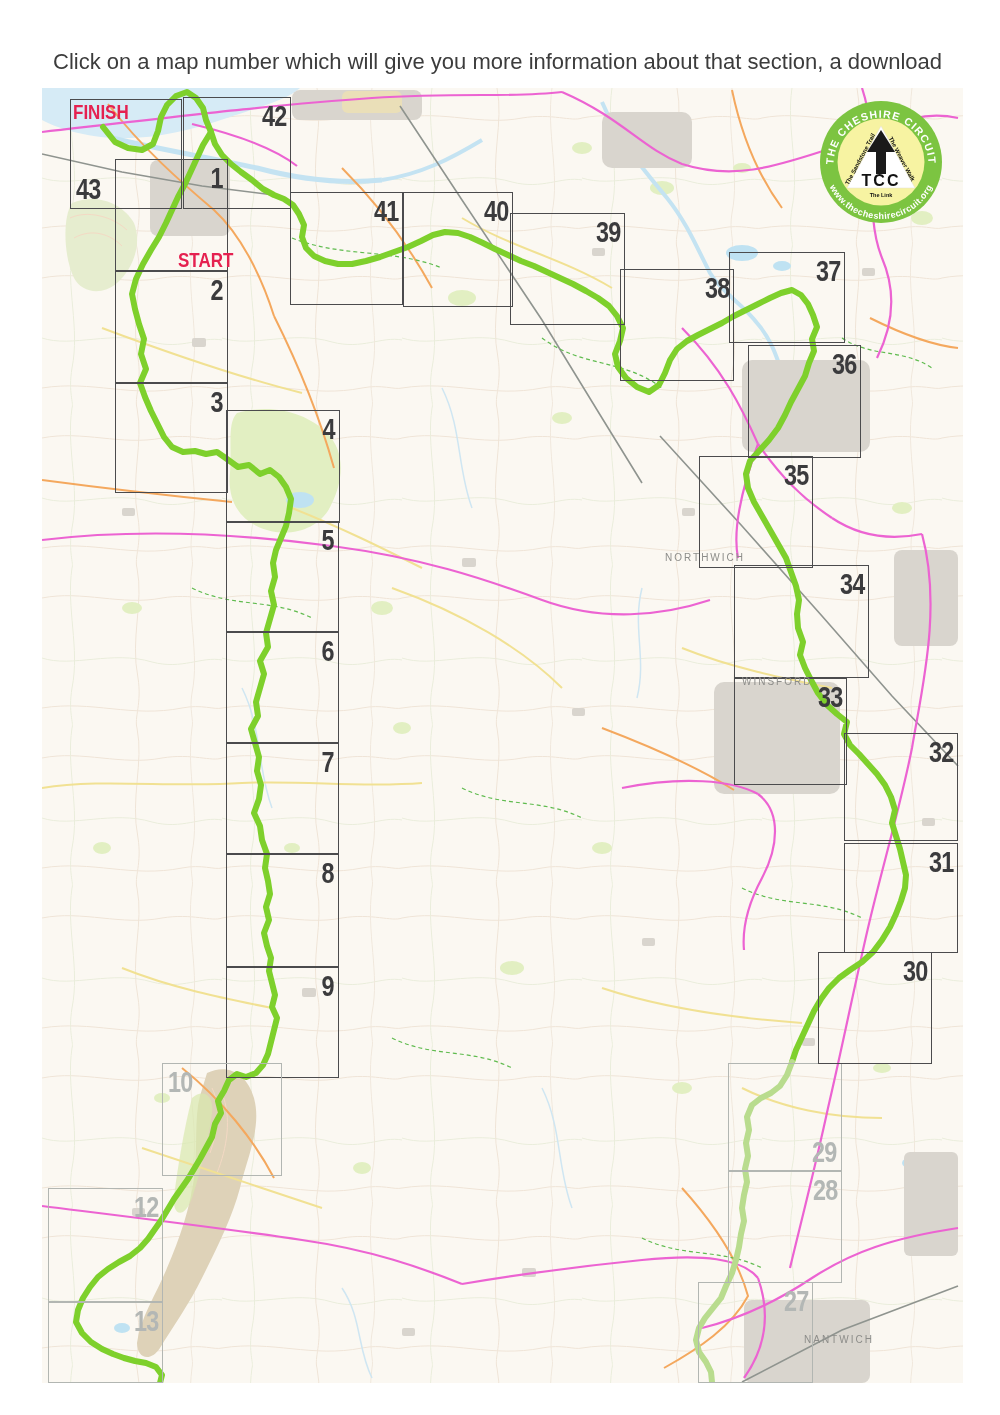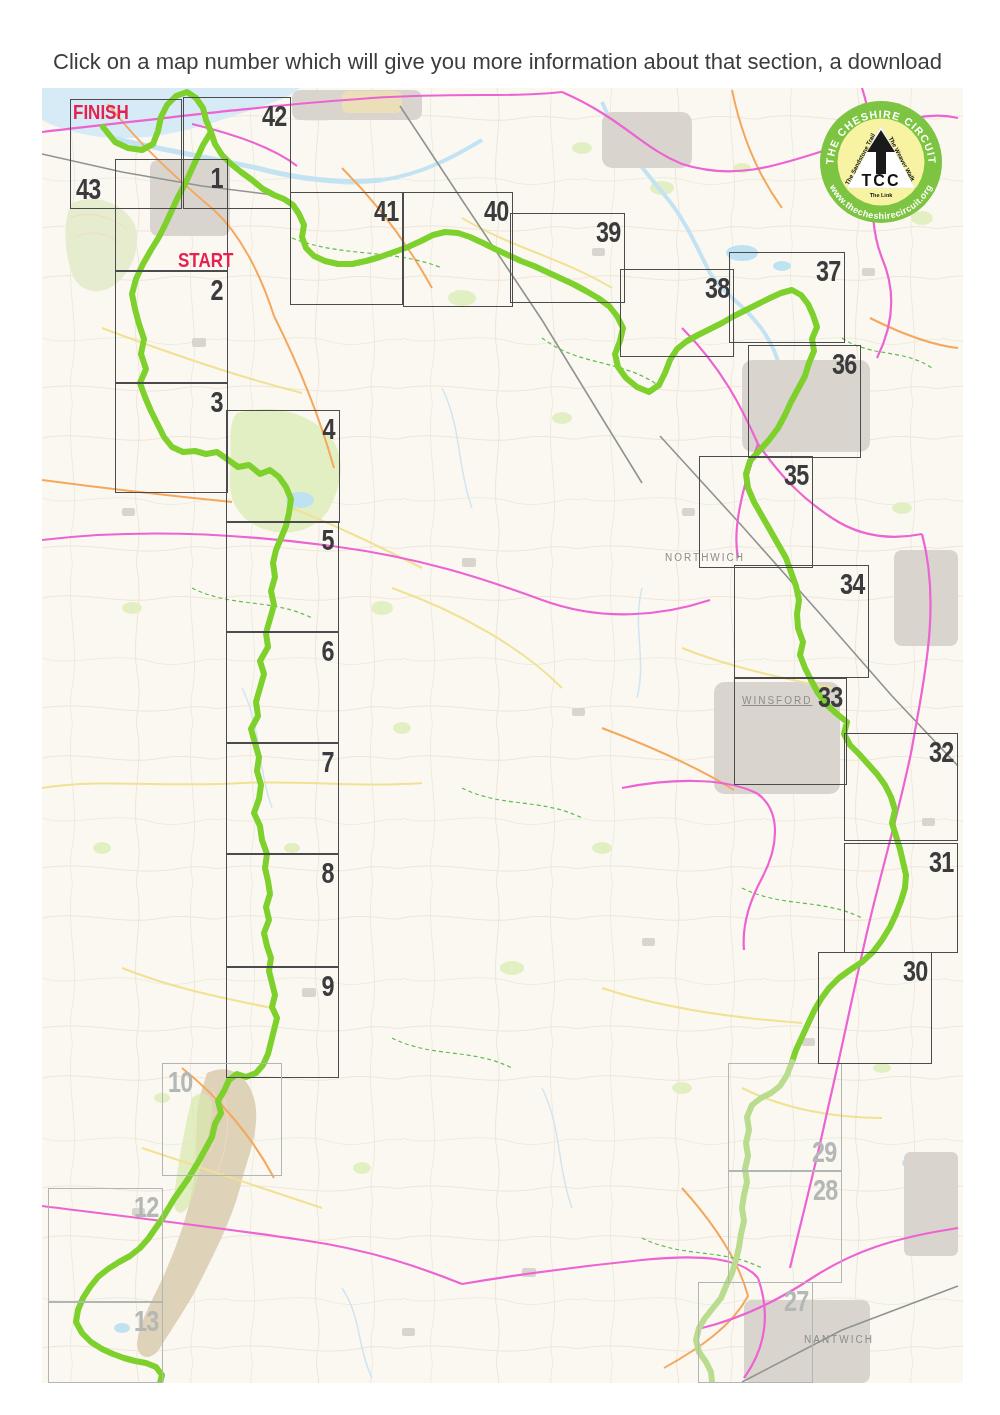--- a/index.html
+++ b/index.html
@@ -253,24 +253,24 @@
       </div>
       <div class="section-box" style="left: 657px; top: 368px; width: 114px; height: 112px; text-decoration: underline;">
         <span class="section-number pos-tr">35</span>
       </div>
       <div class="section-box" style="left: 706px; top: 257px; width: 113px; height: 113px;">
         <span class="section-number pos-tr">36</span>
       </div>
       <div class="section-box" style="left: 687px; top: 164px; width: 116px; height: 91px;">
         <span class="section-number pos-tr">37</span>
       </div>
-      <div class="section-box" style="left: 578px; top: 181px; width: 114px; height: 88px;">
+      <div class="section-box" style="left: 578px; top: 181px; width: 114px; height: 112px;">
         <span class="section-number pos-tr">38</span>
       </div>
-      <div class="section-box" style="left: 468px; top: 125px; width: 115px; height: 90px;">
+      <div class="section-box" style="left: 468px; top: 125px; width: 115px; height: 112px;">
         <span class="section-number pos-tr">39</span>
       </div>
       <div class="section-box" style="left: 361px; top: 104px; width: 110px; height: 115px;">
         <span class="section-number pos-tr">40</span>
       </div>
       <div class="section-box" style="left: 248px; top: 104px; width: 113px; height: 113px;">
         <span class="section-number pos-tr">41</span>
       </div>
       <div class="section-box" style="left: 141px; top: 9px; width: 108px; height: 112px;">
         <span class="section-number pos-tr">42</span>
@@ -278,21 +278,21 @@
       <div class="section-box" style="left: 28px; top: 11px; width: 112px; height: 110px;">
         <span class="section-number pos-bl">43</span>
       </div>
     </div>
 
   <div class="map-label" style="left:31px;top:14px;">FINISH</div>
   <div class="map-label" style="left:136px;top:162px;">START</div>
 
   <div id="place-labels">
       <span class="place-label" style="left: 623px; top: 464px;">NORTHWICH</span>
-      <span class="place-label" style="left: 700px; top: 607px; text-decoration: underline;">WINSFORD</span>
+      <span class="place-label" style="left: 700px; top: 588px;">WINSFORD</span>
       <span class="place-label" style="left: 762px; top: 1246px;">NANTWICH</span>
     </div>
 
   <svg id="logo" width="124" height="124" viewBox="0 0 124 124">
     <defs>
       <path id="arcT" d="M 15,72 A 47.5,47.5 0 1 1 109,72" fill="none"></path>
       <path id="arcB" d="M 8.6,82 A 57,57 0 0 0 115.4,82" fill="none"></path>
     </defs>
     <circle cx="62" cy="62" r="61" style="fill:var(--ring)"></circle>
     <circle cx="62" cy="62" r="43.5" style="fill:var(--inner)"></circle>

